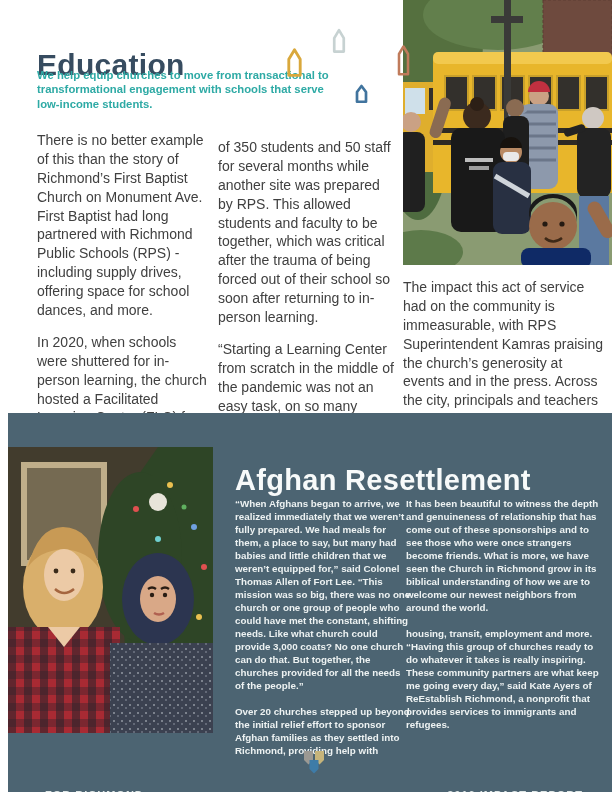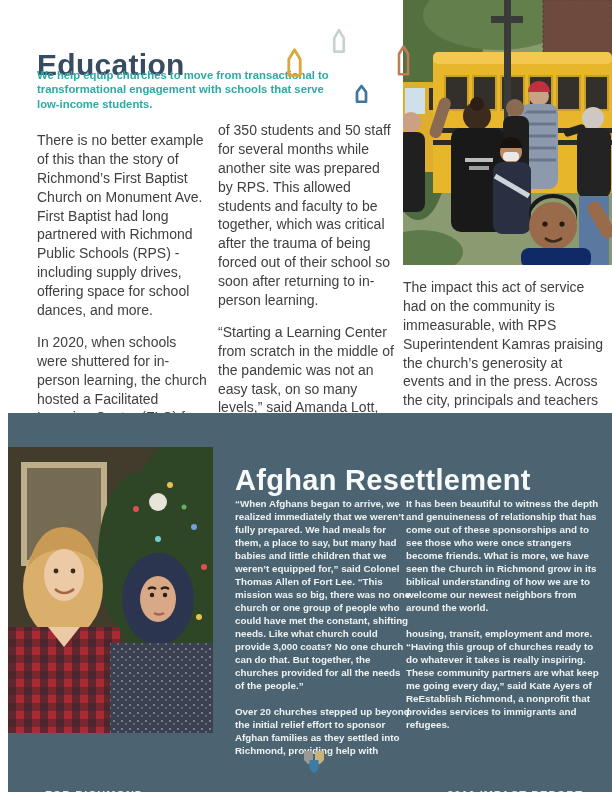--- a/index.html
+++ b/index.html
@@ -21,21 +21,21 @@
   .house-icon { position:absolute; }
   .house-yellow { left:285px; top:45px; }
   .house-gray   { left:331px; top:27px; }
   .house-blue   { left:354px; top:83px; }
   .house-salmon { left:396px; top:43px; z-index:3; }
   .body-col {
     position:absolute; font-size:14px; line-height:1.35; color:#404040;
   }
   .body-col p { margin:0 0 13px 0; }
   .col-1 { left:37px;  top:131px; width:172px; }
-  .col-2 { left:218px; top:121px; width:180px; }
+  .col-2 { left:218px; top:138px; width:180px; }
   .col-3 { left:403px; top:278px; width:203px; }
   .edu-photo {
     position:absolute; left:403px; top:0; width:209px; height:265px; overflow:hidden;
   }
   
   .dark-section {
     position:absolute; left:8px; top:413px; width:612px; height:379px;
     background:#4c6472;
   }
   .afghan-photo {

